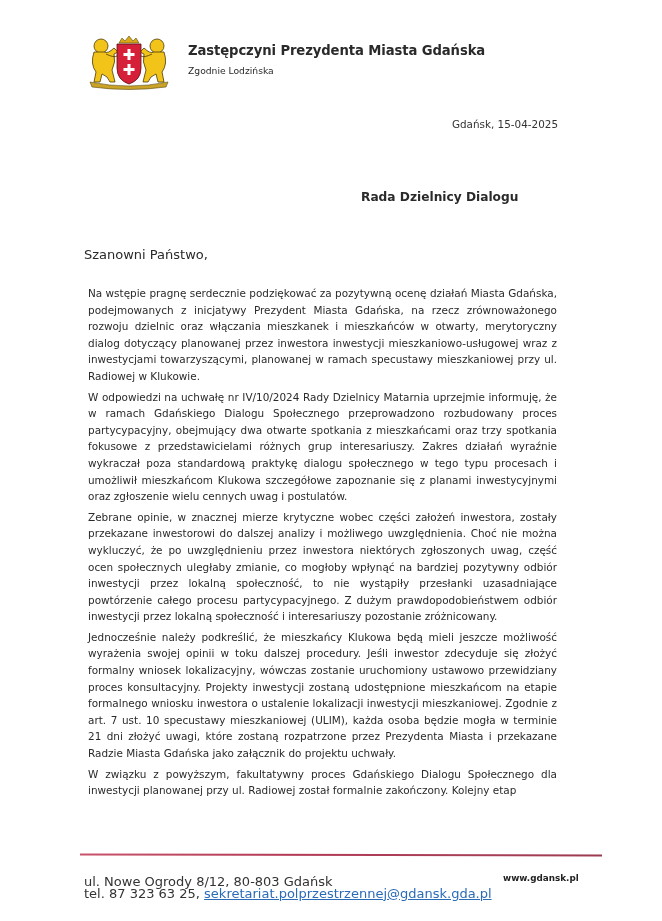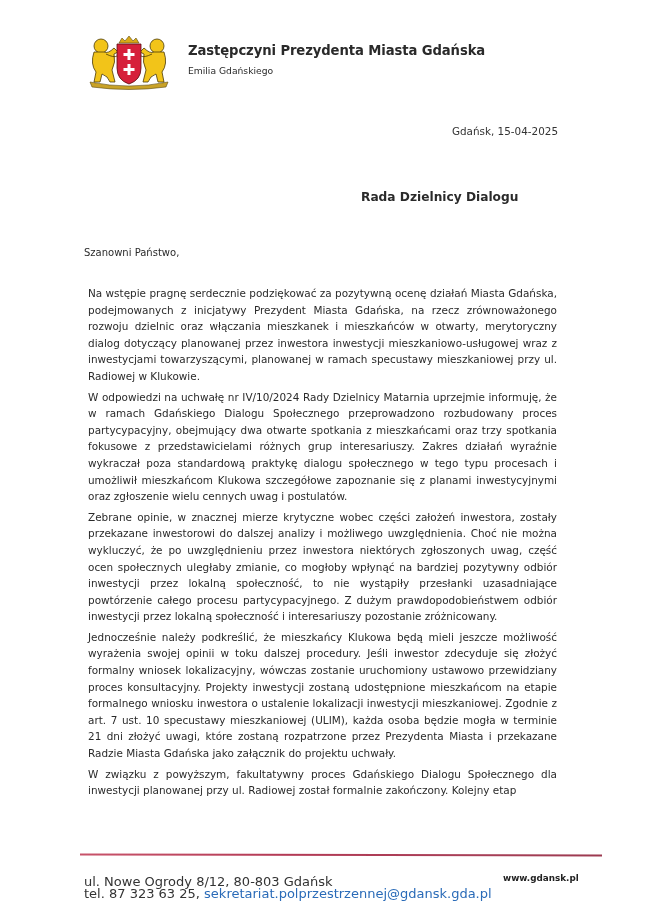--- a/index.html
+++ b/index.html
@@ -37,37 +37,37 @@
       margin-top: -6px;
     }
     .lh-name {
       font-size: 9.2px;
       color: #2a2a2a;
       margin-top: 6px;
     }
     .date {
       position: absolute;
       right: 104px;
-      top: 125px;
+      top: 118px;
       font-size: 10.4px;
       color: #333;
     }
     .recipient {
       position: absolute;
       left: 361px;
       top: 190px;
       font-size: 12.2px;
       font-weight: bold;
       color: #2a2a2a;
     }
     .salutation {
       position: absolute;
       left: 84px;
       top: 247px;
-      font-size: 10px;
+      font-size: 13px;
       color: #2a2a2a;
     }
     .body-text {
       position: absolute;
       left: 84px;
       top: 281px;
       width: 477px;
       font-size: 10.45px;
       line-height: 16.6px;
       color: #2a2a2a;
@@ -88,20 +88,21 @@
     .footer-address {
       position: absolute;
       left: 84px;
       top: 876px;
       font-size: 13px;
       line-height: 11.5px;
       color: #333;
     }
     .footer-address a {
       color: #2a6bb8;
+      text-decoration: underline;
     }
     .footer-www {
       position: absolute;
       left: 503px;
       top: 873px;
       font-size: 8.8px;
       font-weight: bold;
       color: #222;
       text-align: center;
     }
@@ -132,21 +133,21 @@
 
     <g fill="#ffffff">
       <rect x="43.5" y="15" width="3" height="11"></rect>
       <rect x="39.5" y="19" width="11" height="3"></rect>
       <rect x="43.5" y="30" width="3" height="11"></rect>
       <rect x="39.5" y="34" width="11" height="3"></rect>
     </g>
   </svg>
   <div class="lh-text">
     <span class="lh-title">Zastępczyni Prezydenta Miasta Gdańska</span>
-    <span class="lh-name">Emilia Gdańskiego</span>
+    <span class="lh-name">Zgodnie Lodzińska</span>
   </div>
 </div>
 
 <div class="date">Gdańsk, 15-04-2025</div>
 
 <div class="recipient">Rada Dzielnicy Dialogu</div>
 
 <div class="salutation">Szanowni Państwo,</div>
 
 <div class="body-text">

